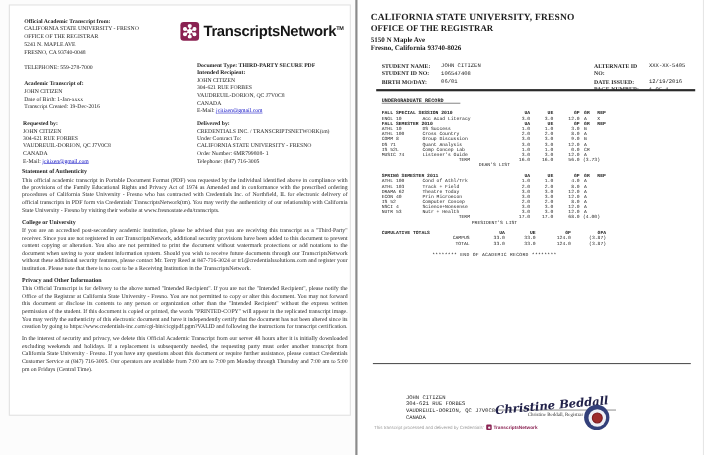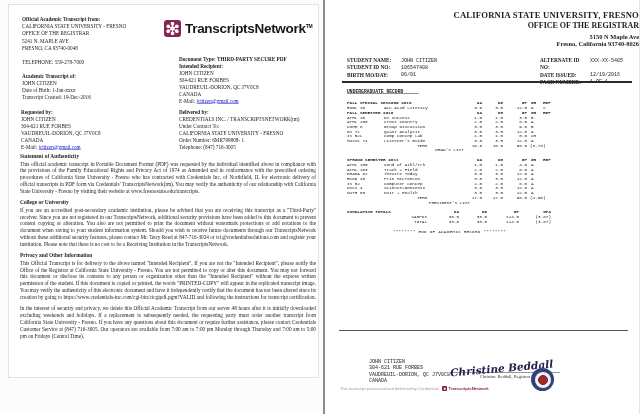--- a/index.html
+++ b/index.html
@@ -37,21 +37,21 @@
   .delivered-block { position:absolute; left:170px; top:104px; width:296px;
                      font-size:10.4px; line-height:13.8px; }
   .email { color:#0a0ac4; text-decoration:underline; }
 
   .sections { position:absolute; left:11px; top:148px; width:592px;
               font-size:10.5px; line-height:13.7px; }
   .sec-h { font-weight:bold; font-size:10.8px; margin-bottom:1px; }
   .sec-p { text-align:justify; margin-bottom:9px; }
 
   
-  .rp-header { position:absolute; left:0; top:10px; width:100%; text-align:right; }
+  .rp-header { position:absolute; left:0; top:10px; width:100%; text-align:left;padding-left:12px; }
   .rp-h1 { font-size:8.6px; font-weight:bold; letter-spacing:0.2px; }
   .rp-h2 { font-size:8px;  font-weight:bold; margin-top:1px; }
   .rp-h3 { font-size:6.4px; font-weight:bold; margin-top:3px; }
   .rp-h4 { font-size:6.4px; font-weight:bold; }
 
   .info-grid { position:absolute; left:22px; top:57px; width:584px; }
   .ig-col { position:absolute; top:0; }
   #info-left { left:0; }
   #info-right { left:386px; }
   .ig-row { display:flex; line-height:14.4px; }

